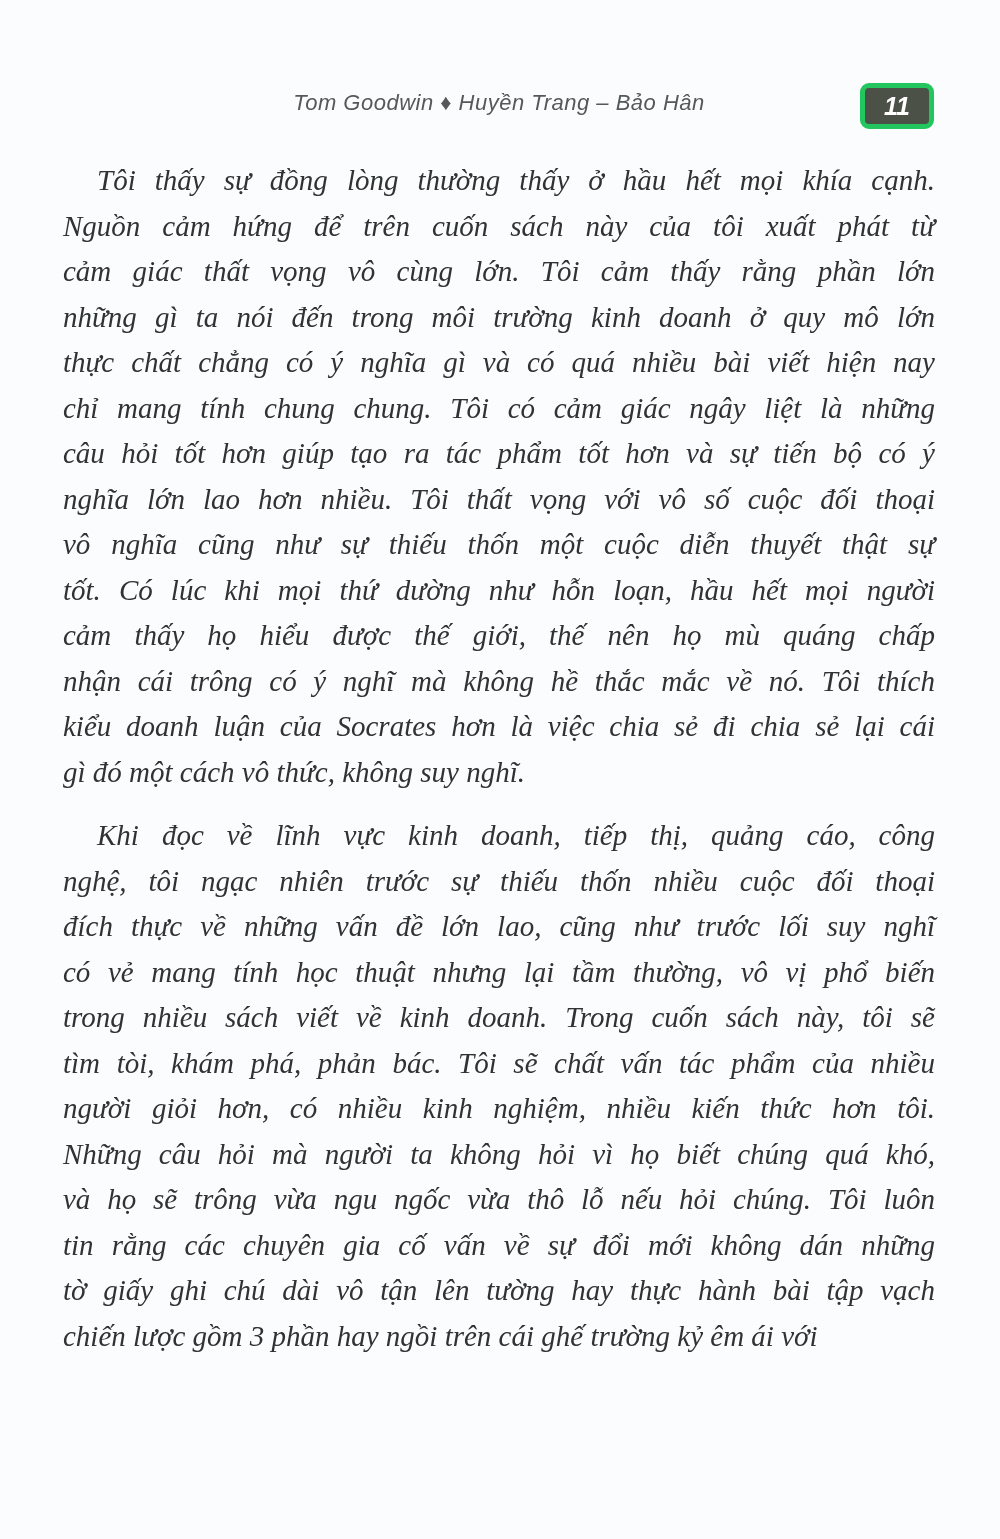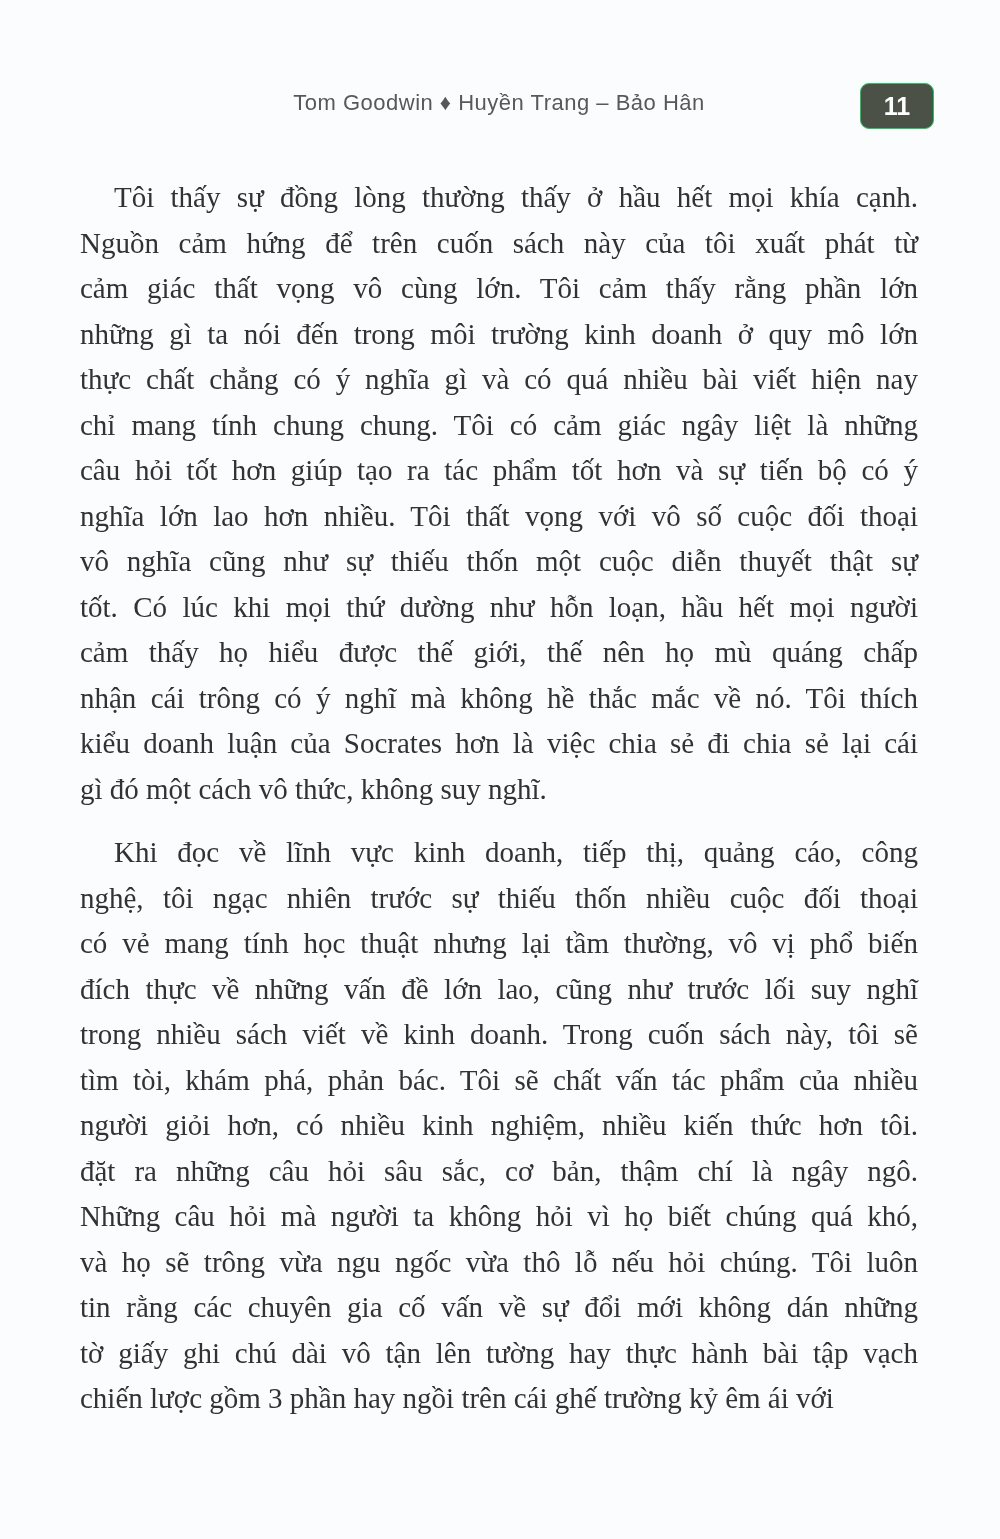--- a/index.html
+++ b/index.html
@@ -1,15 +1,15 @@
 <!DOCTYPE html>
 <html><head>
 <meta charset="utf-8">
 <style>
-  * { margin: 0; padding: 0; box-sizing: border-box; }
+  * { margin: 0; padding: 0; box-sizing: border-box; font-style: italic; }
   body { background: #e8e8e8; font-family: "Liberation Serif", serif; }
   .page {
     position: relative;
     width: 1000px;
     height: 1539px;
     margin: 0 auto;
     background: #fbfcfd;
     overflow: hidden;
     color: #2f3335;
   }
@@ -25,39 +25,39 @@
     color: #55595b;
     white-space: nowrap;
   }
   .page-badge {
     position: absolute;
     top: 83px;
     right: 66px;
     width: 74px;
     height: 46px;
     background: #4b5147;
-    border: 1px solid #22c55e;
+    border: 5px solid #22c55e;
     border-radius: 9px;
     display: flex;
     align-items: center;
     justify-content: center;
     font-family: "Liberation Sans", sans-serif;
     font-weight: bold;
     font-size: 25px;
     color: #ffffff;
   }
   .body-text {
     position: absolute;
     top: 158px;
     left: 63px;
     width: 872px;
     font-size: 29px;
     color: #2f3335;
   }
-  .para { margin: 17px; }
+  .para { margin: 0; }
   .para + .para { margin-top: 18px; }
   .line {
     line-height: 45.5px;
     height: 45.5px;
     white-space: nowrap;
     text-align: justify;
     text-align-last: justify;
     text-justify: inter-word;
     overflow: visible;
   }
@@ -86,26 +86,25 @@
         <div class="line">vô nghĩa cũng như sự thiếu thốn một cuộc diễn thuyết thật sự</div>
         <div class="line">tốt. Có lúc khi mọi thứ dường như hỗn loạn, hầu hết mọi người</div>
         <div class="line">cảm thấy họ hiểu được thế giới, thế nên họ mù quáng chấp</div>
         <div class="line">nhận cái trông có ý nghĩ mà không hề thắc mắc về nó. Tôi thích</div>
         <div class="line">kiểu doanh luận của Socrates hơn là việc chia sẻ đi chia sẻ lại cái</div>
         <div class="line last">gì đó một cách vô thức, không suy nghĩ.</div>
       </div>
       <div class="para">
         <div class="line first">Khi đọc về lĩnh vực kinh doanh, tiếp thị, quảng cáo, công</div>
         <div class="line">nghệ, tôi ngạc nhiên trước sự thiếu thốn nhiều cuộc đối thoại</div>
+        <div class="line">đích thực về những vấn đề lớn lao, cũng như trước lối suy nghĩ</div>
         <div class="line">có vẻ mang tính học thuật nhưng lại tầm thường, vô vị phổ biến</div>
-        <div class="line">đích thực về những vấn đề lớn lao, cũng như trước lối suy nghĩ</div>
         <div class="line">trong nhiều sách viết về kinh doanh. Trong cuốn sách này, tôi sẽ</div>
         <div class="line">tìm tòi, khám phá, phản bác. Tôi sẽ chất vấn tác phẩm của nhiều</div>
         <div class="line">người giỏi hơn, có nhiều kinh nghiệm, nhiều kiến thức hơn tôi.</div>
-        <div class="line">đặt ra những câu hỏi sâu sắc, cơ bản, thậm chí là ngây ngô.</div>
         <div class="line">Những câu hỏi mà người ta không hỏi vì họ biết chúng quá khó,</div>
         <div class="line">và họ sẽ trông vừa ngu ngốc vừa thô lỗ nếu hỏi chúng. Tôi luôn</div>
         <div class="line">tin rằng các chuyên gia cố vấn về sự đổi mới không dán những</div>
         <div class="line">tờ giấy ghi chú dài vô tận lên tường hay thực hành bài tập vạch</div>
         <div class="line last">chiến lược gồm 3 phần hay ngồi trên cái ghế trường kỷ êm ái với</div>
       </div>
     </div>
 </div>
 
 </body></html>

